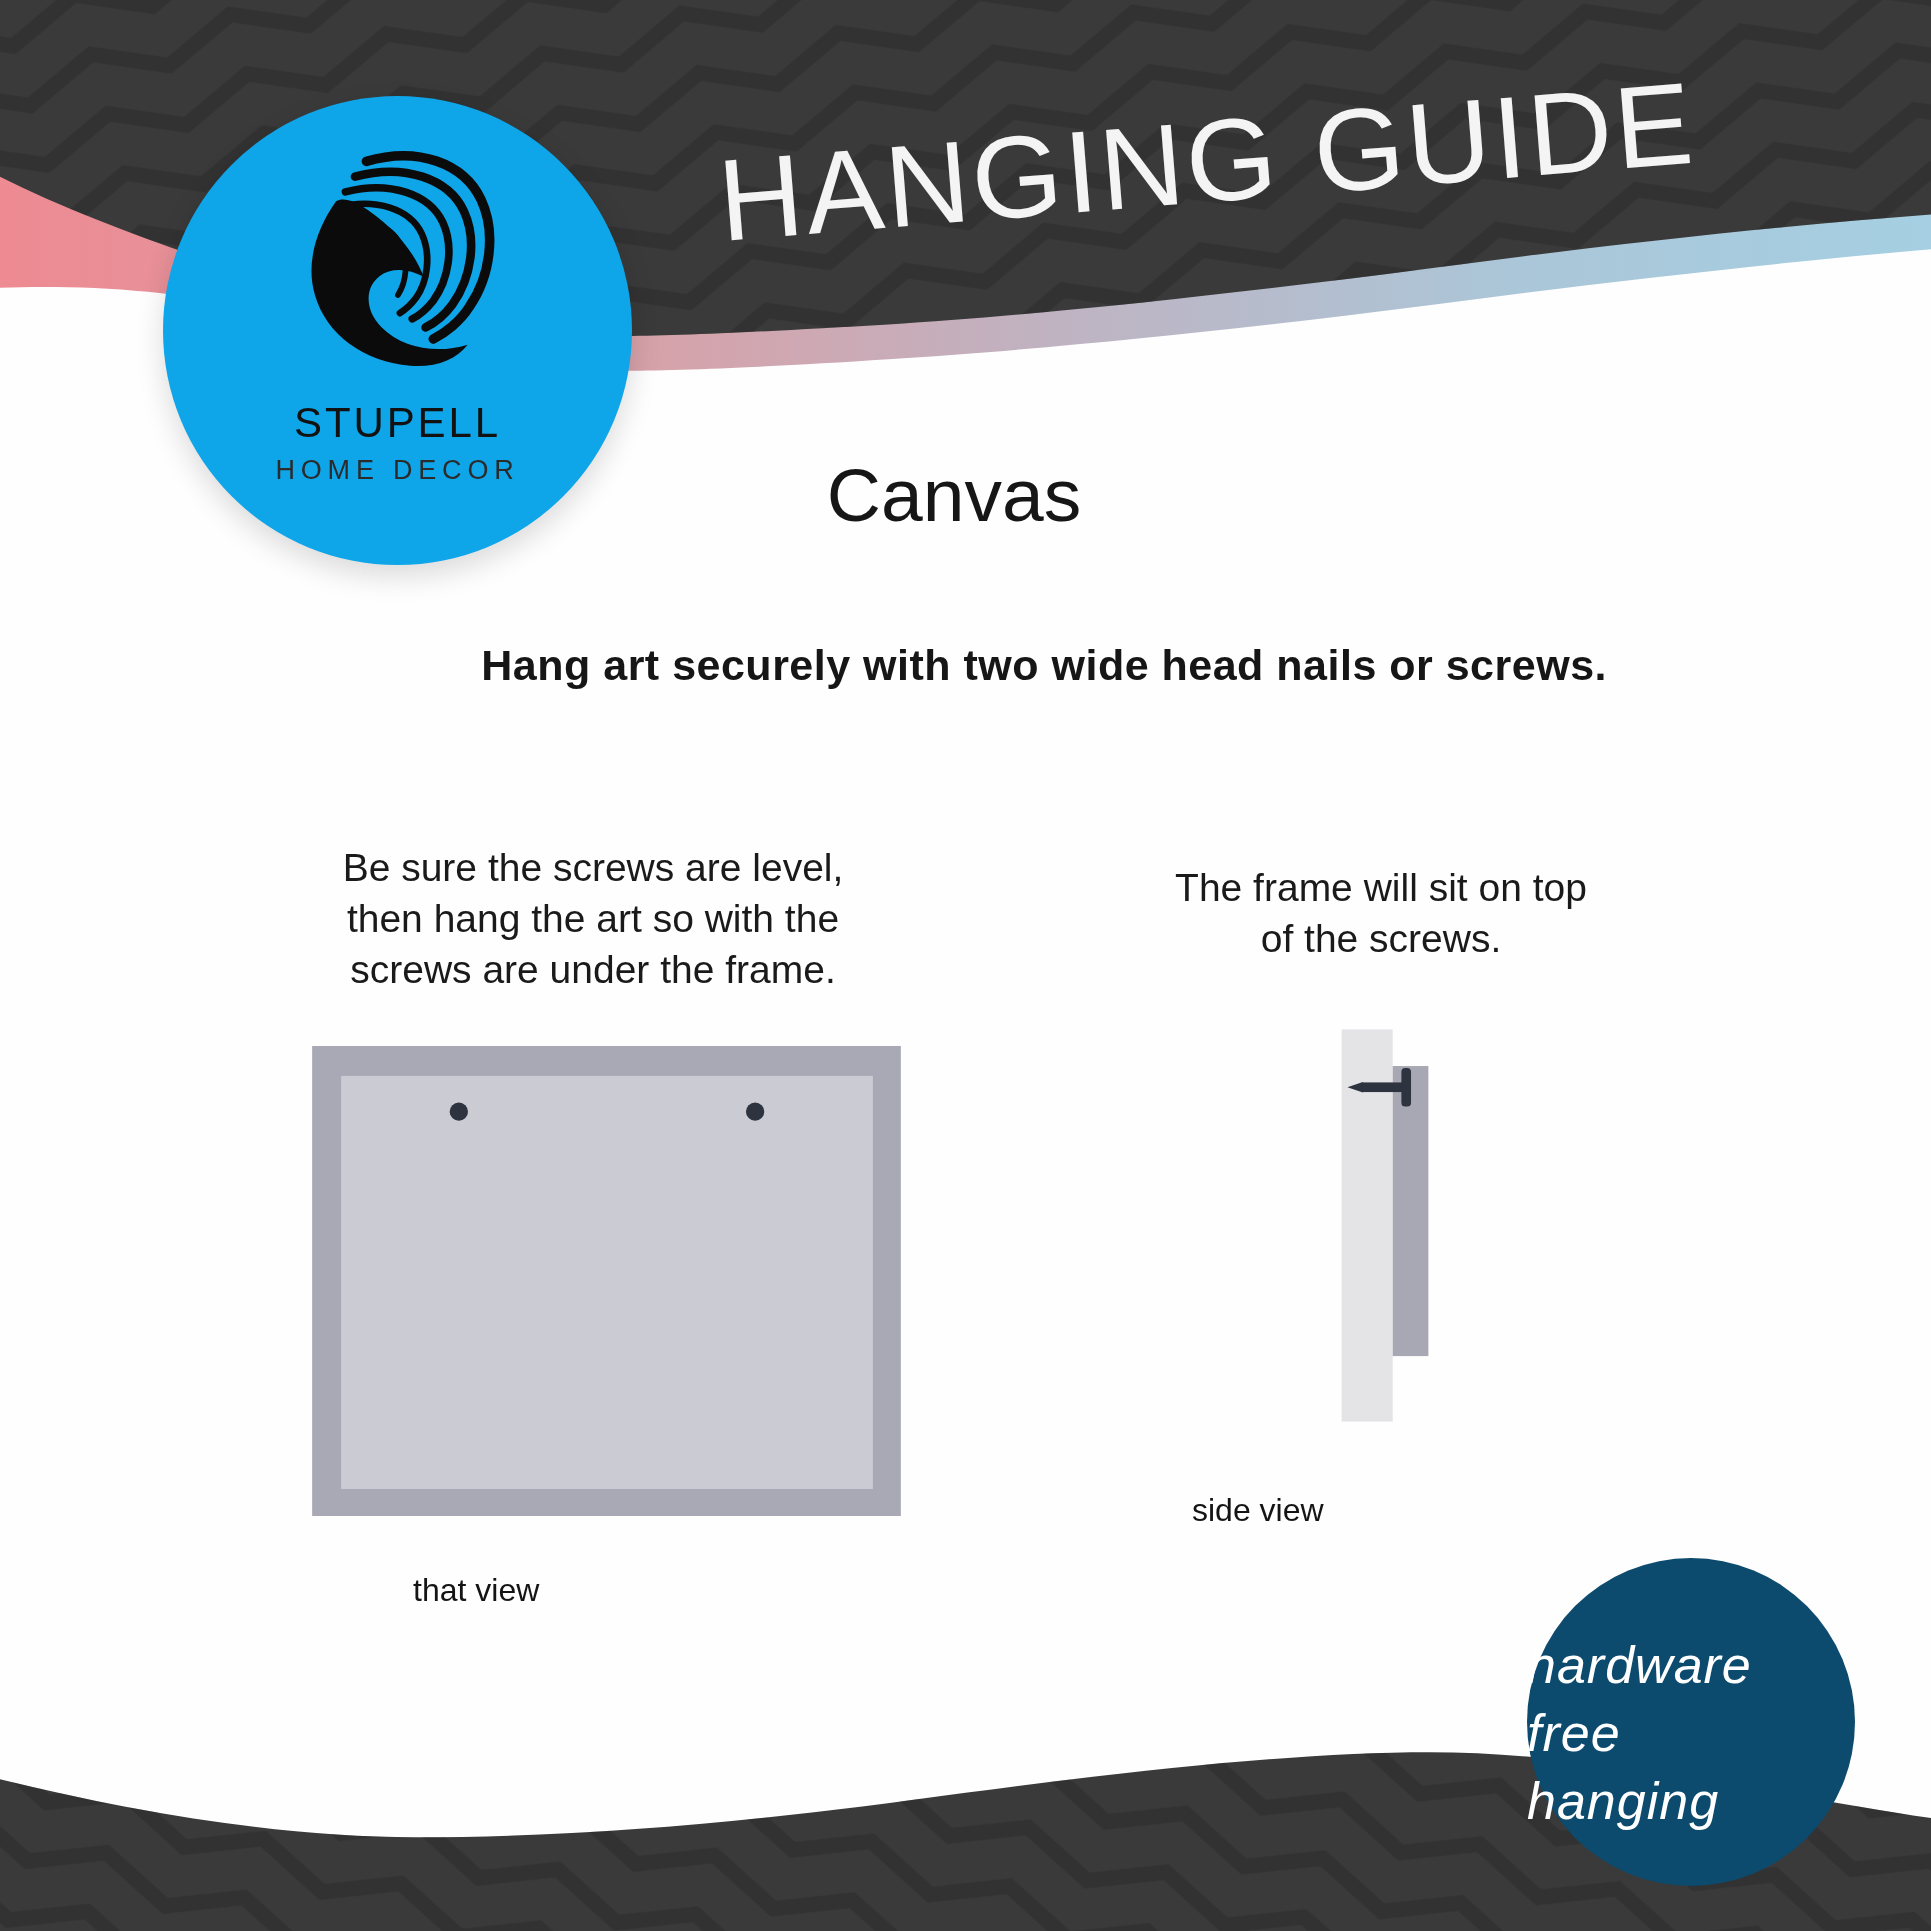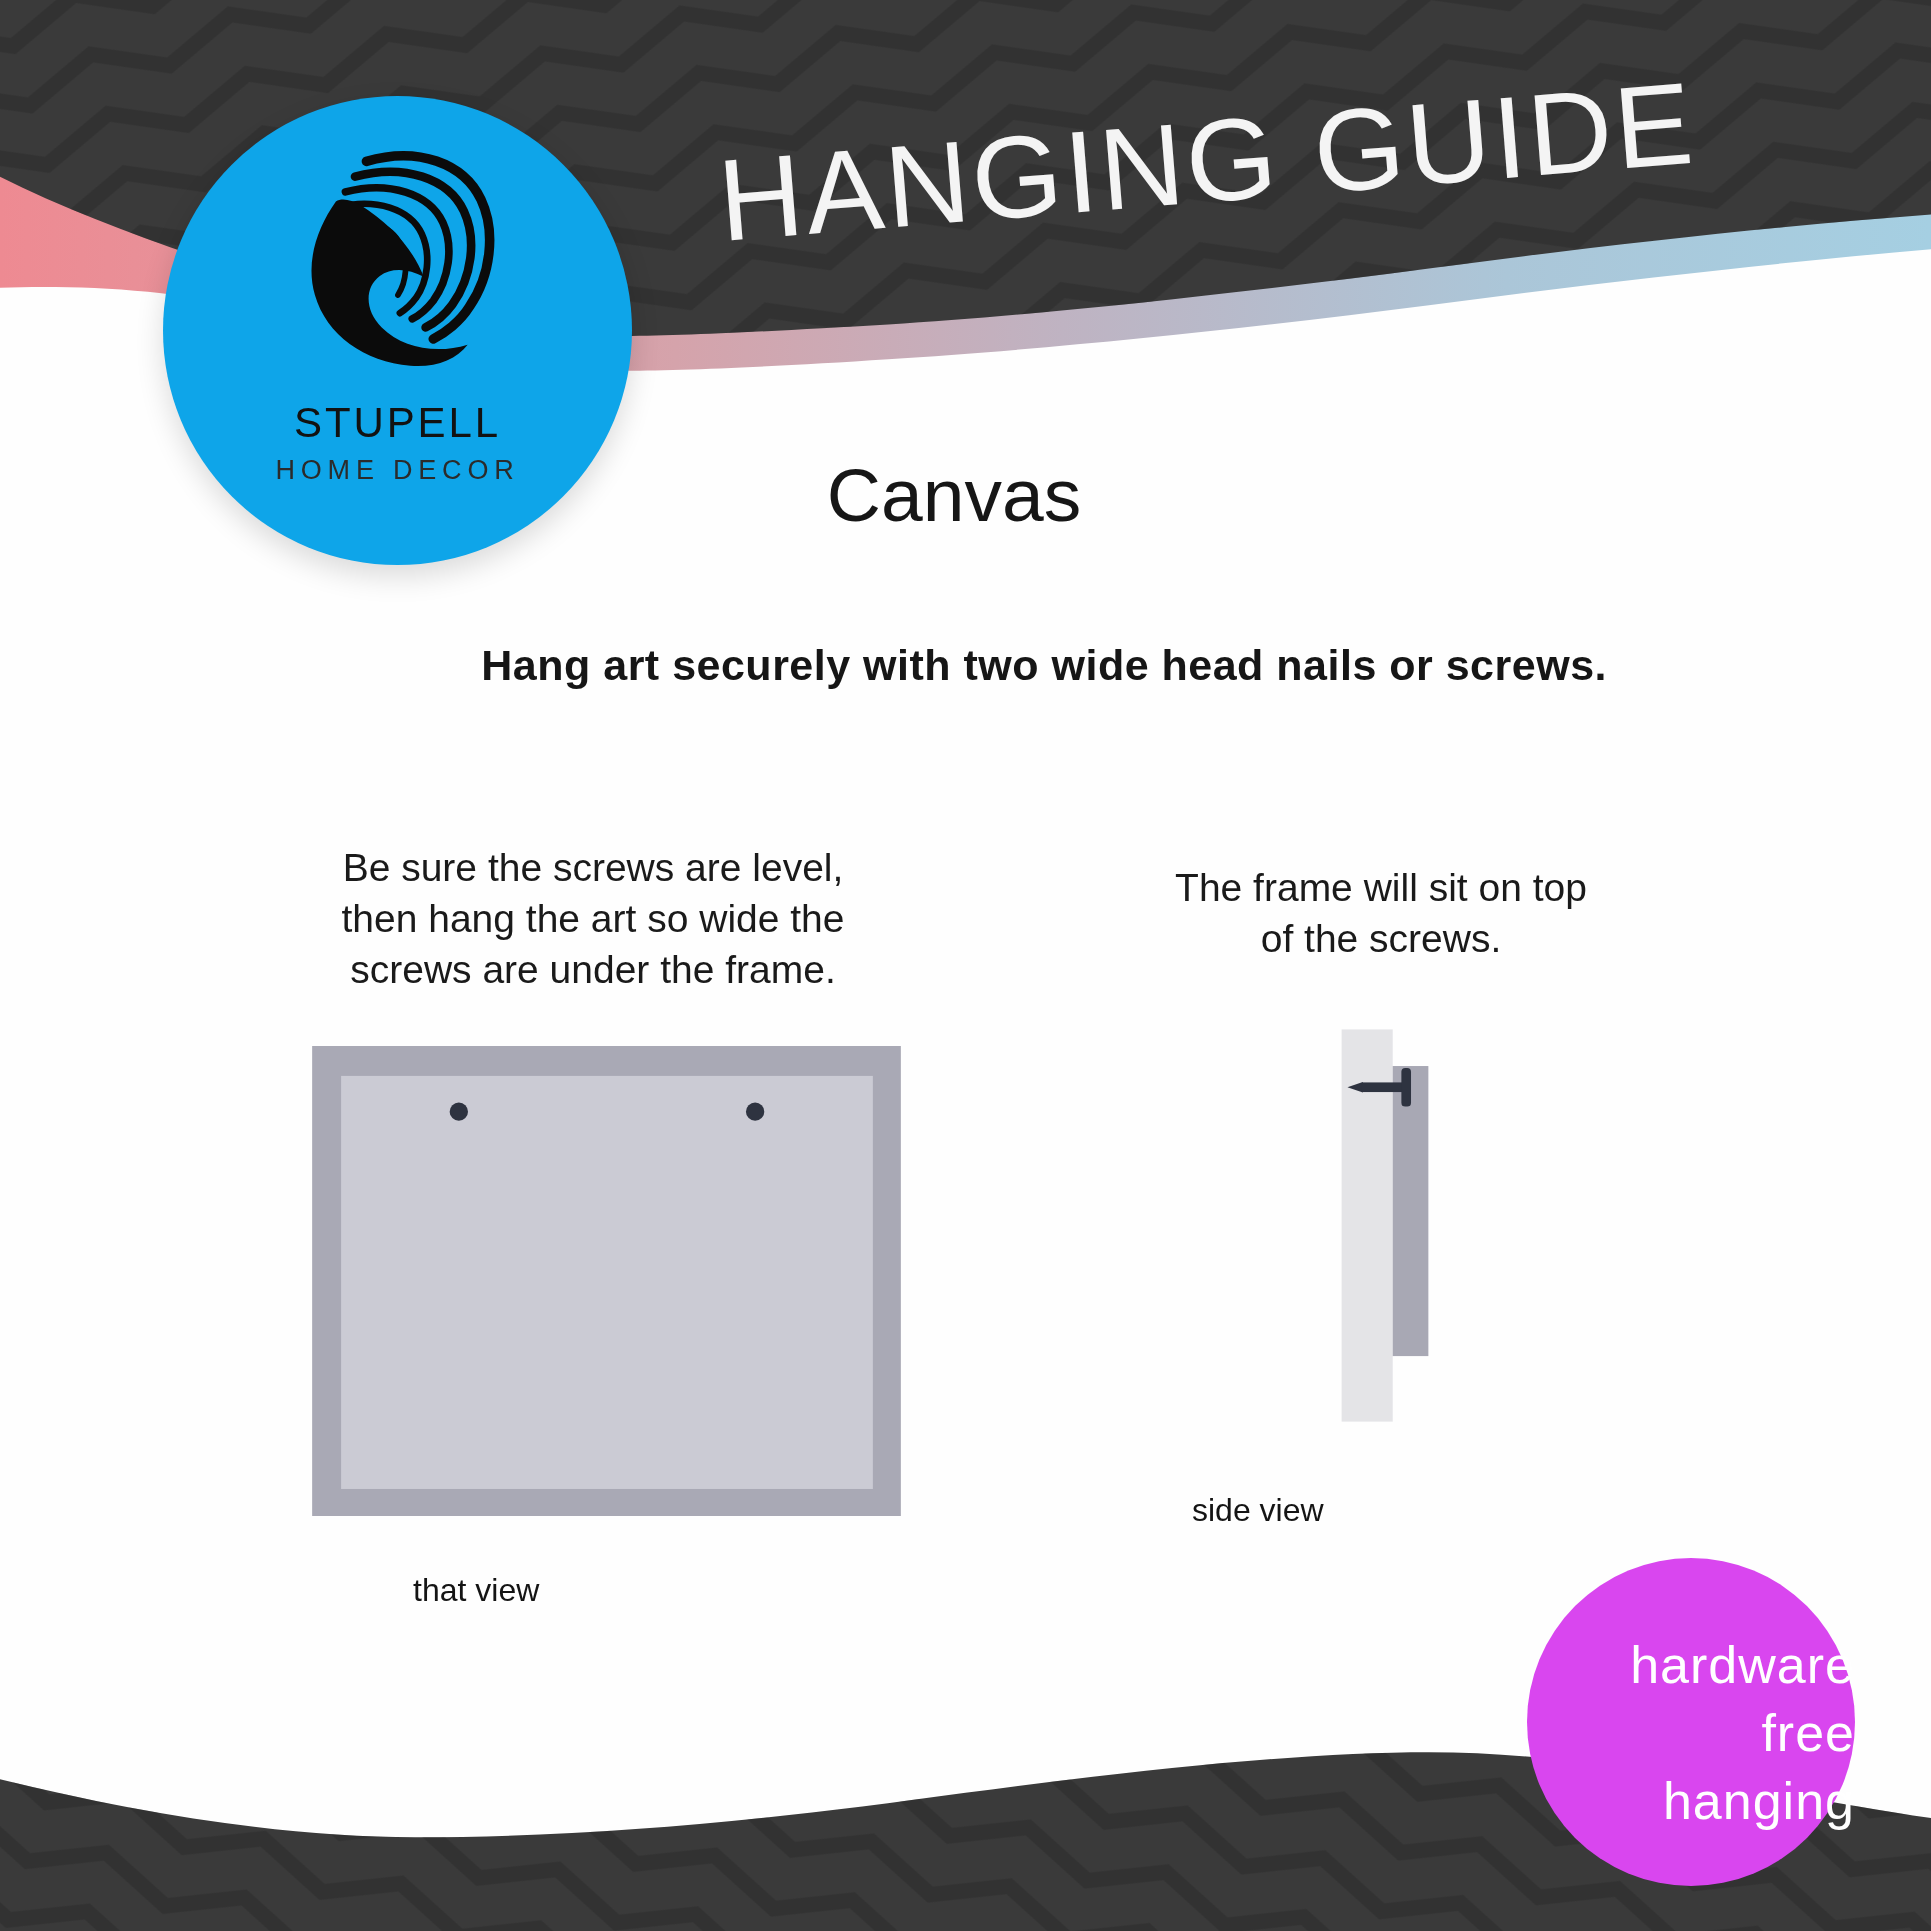--- a/index.html
+++ b/index.html
@@ -51,21 +51,21 @@
   #side-caption{position:absolute;left:1192px;top:1492px;width:386px;}
 
   
   #front-diagram{position:absolute;left:312px;top:1046px;}
   #side-diagram{position:absolute;left:1332px;top:1023px;}
 
   
   #footer-svg{position:absolute;left:0;top:1477px;}
   #badge-circle{
     position:absolute;left:1527px;top:1558px;width:328px;height:328px;border-radius:50%;
-    background:#d946ef;text-align:right;box-sizing:border-box;padding-top:73px;
+    background:#0c4a6e;text-align:left;box-sizing:border-box;padding-top:73px;font-style:italic;
   }
   .badge-line{display:block;font-size:52px;line-height:68px;color:#ffffff;font-weight:400;letter-spacing:1px;}
 </style>
 </head>
 <body>
 
 <div id="page">
 
   <svg id="header-svg" width="1931" height="454" viewBox="0 0 2000 470">
     <defs>
@@ -100,21 +100,21 @@
     </svg>
     <div id="brand-name">STUPELL</div>
     <div id="brand-sub">HOME DECOR</div>
   </div>
 
   <div id="product-title">Canvas</div>
   <div id="main-instruction">Hang art securely with two wide head nails or screws.</div>
 
   <div id="front-text" class="col-text">
     <span>Be sure the screws are level,</span><br>
-    <span>then hang the art so wide the</span><br>
+    <span>then hang the art so with the</span><br>
     <span>screws are under the frame.</span>
   </div>
 
   <svg id="front-diagram" width="589" height="470" viewBox="0 0 610 487">
     <rect x="0" y="0" width="610" height="487" fill="#a9a9b5"></rect>
     <rect x="30" y="31" width="551" height="428" fill="#cbcbd4"></rect>
     <circle cx="152" cy="68" r="9.5" fill="#2e3340"></circle>
     <circle cx="459" cy="68" r="9.5" fill="#2e3340"></circle>
   </svg>
 

